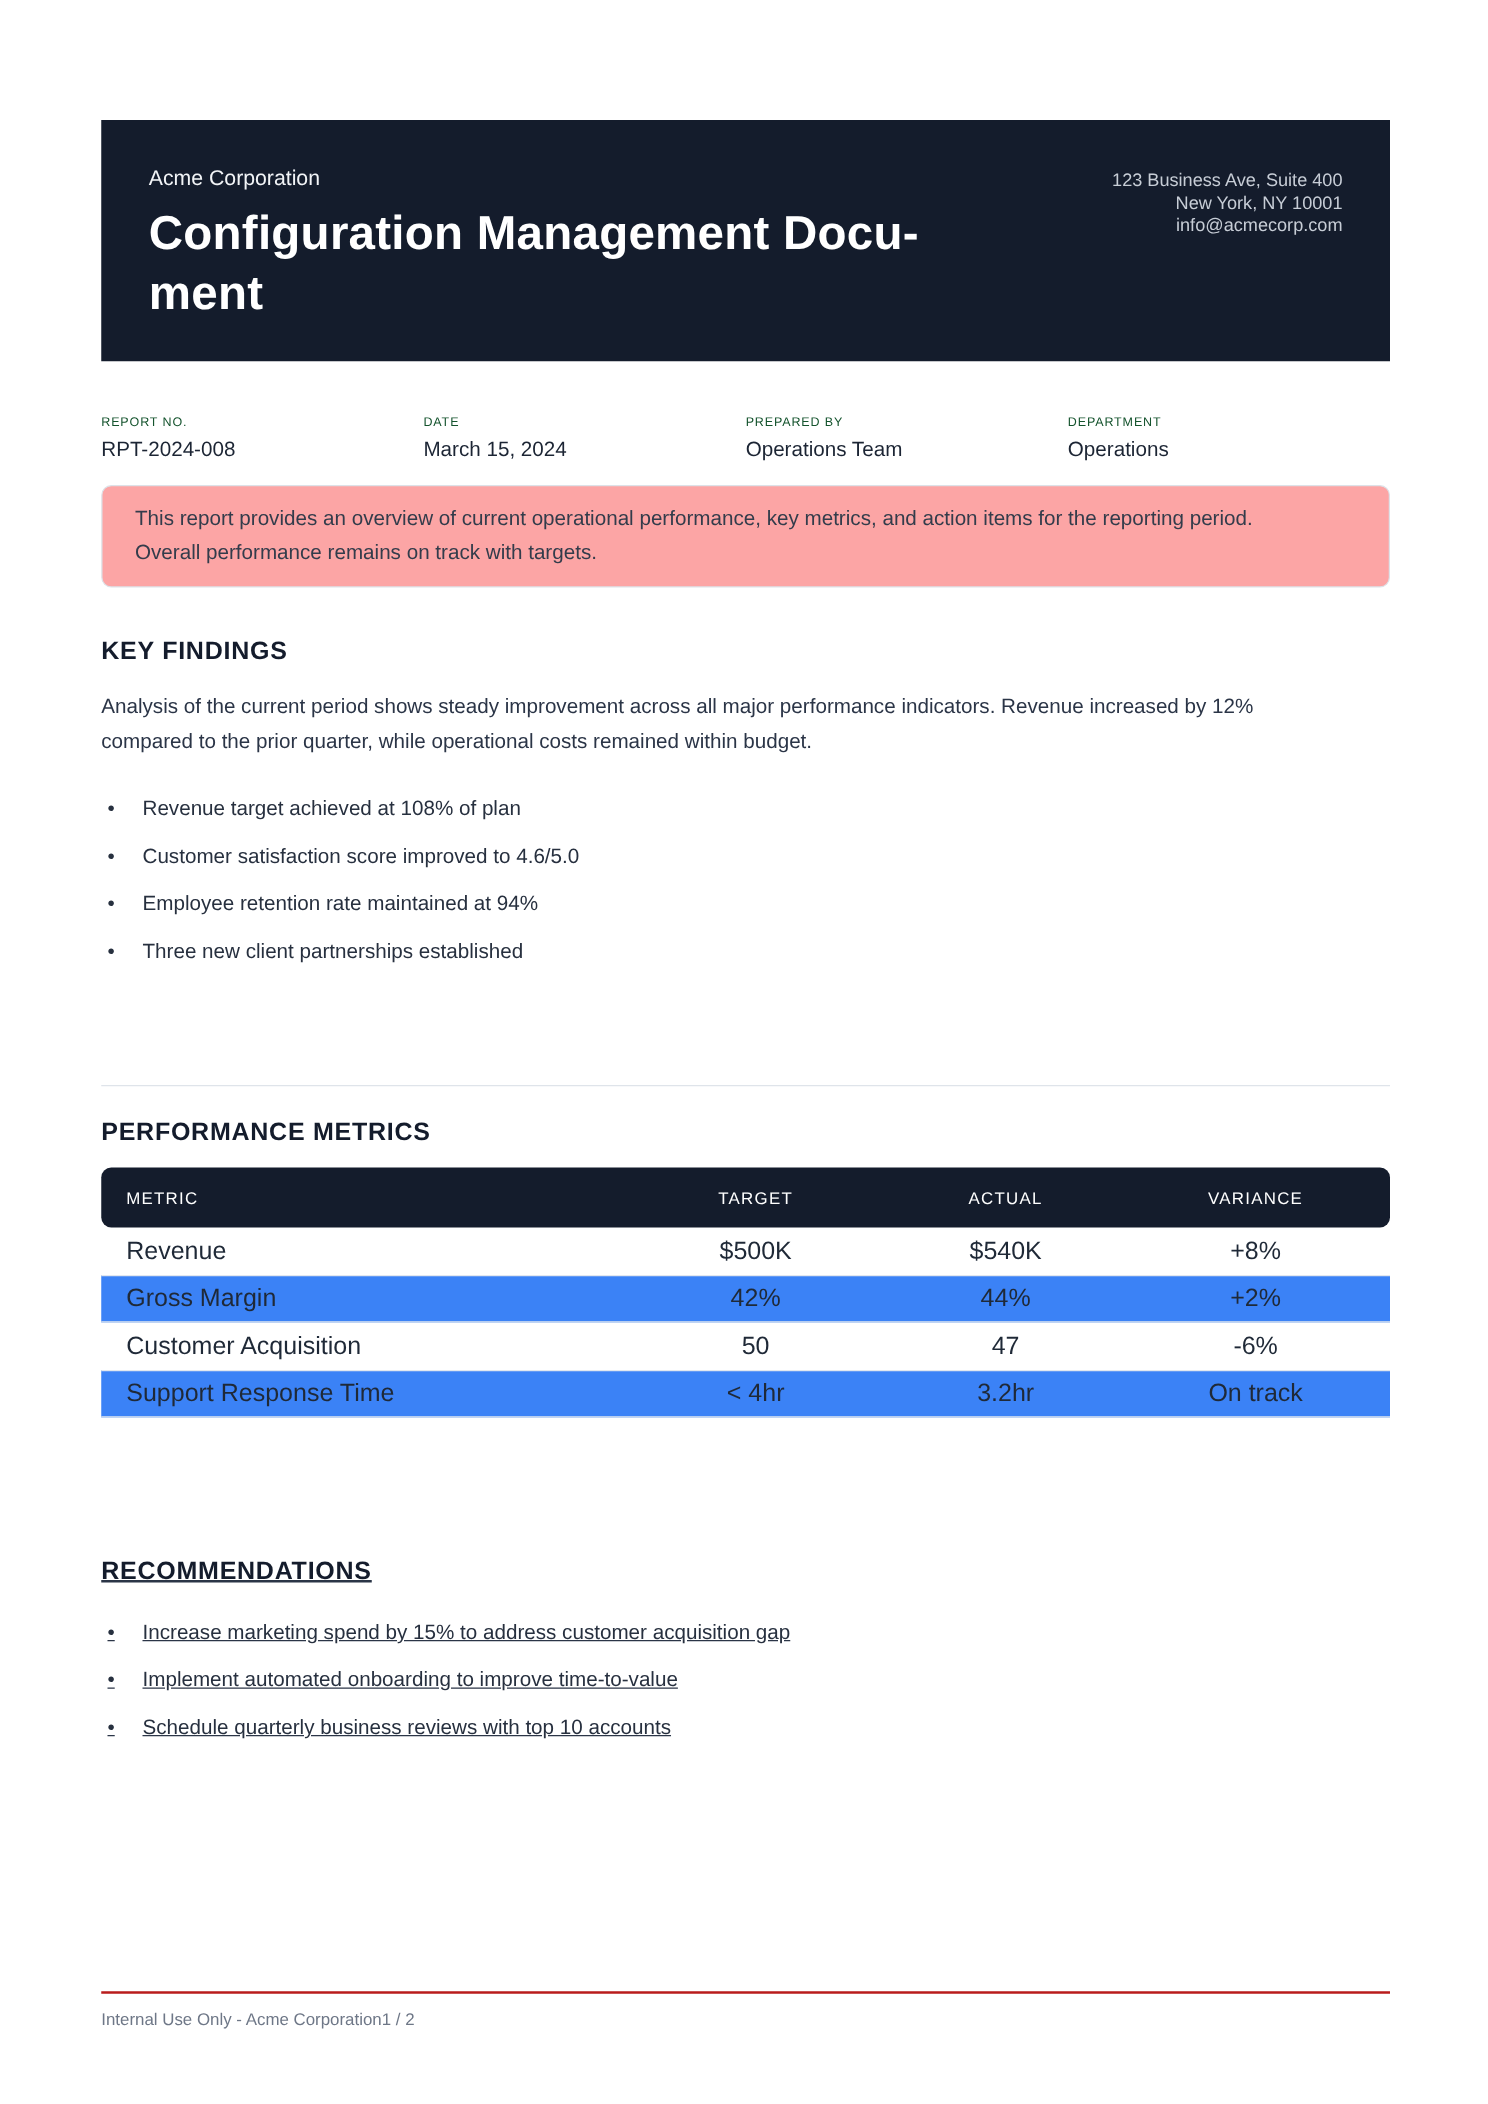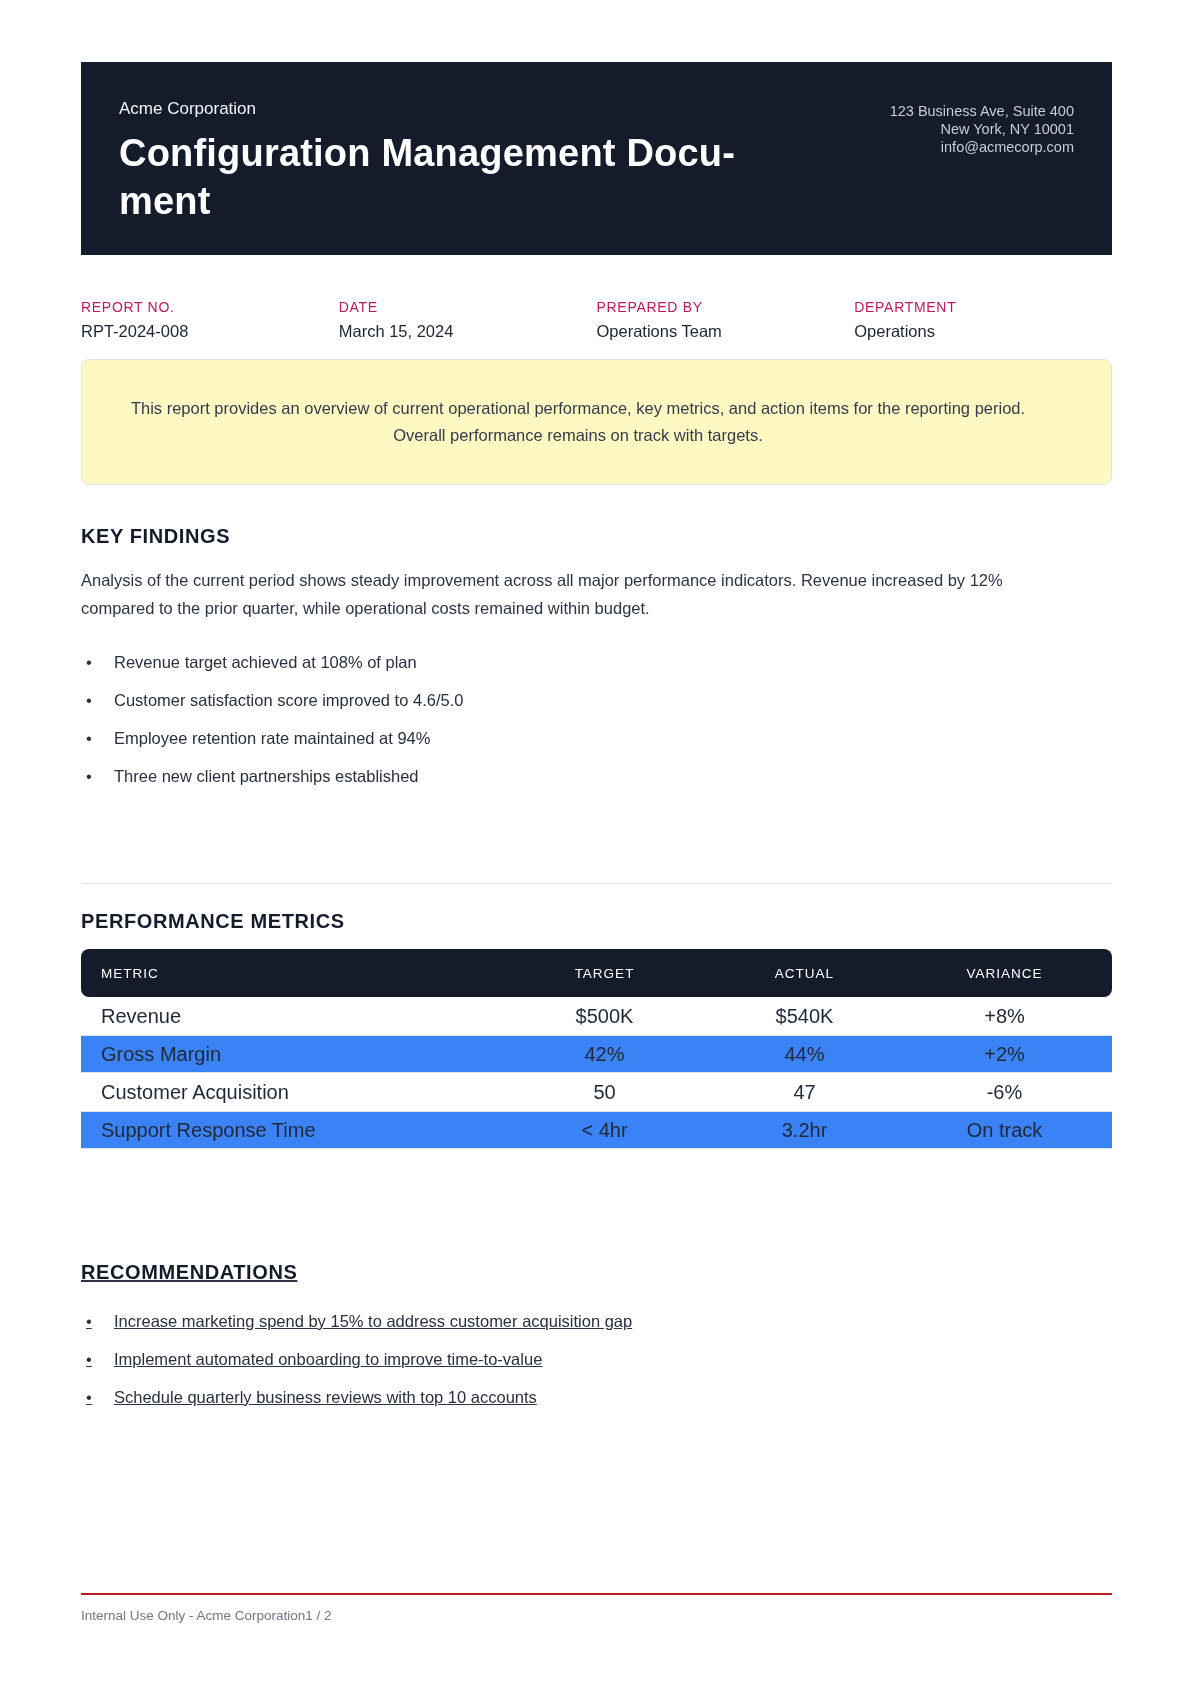--- a/index.html
+++ b/index.html
@@ -11,21 +11,21 @@
   .page {
     position: relative;
     width: 1190px;
     height: 1683px;
     background: #ffffff;
     overflow: hidden;
   }
   .content {
     position: absolute;
     left: 81px;
-    top: 62px;
+    top: 96px;
     width: 1031px;
   }
 
   
   .banner {
     background: #141c2c;
     color: #ffffff;
     padding: 36px 38px 30px 38px;
     min-height: 170px;
     position: relative;
@@ -55,39 +55,38 @@
     color: #c7cdd6;
   }
 
   
   .meta-row {
     display: flex;
     margin-top: 44px;
   }
   .meta-cell { width: 25%; }
   .meta-label {
-    font-size: 14px;
+    font-size: 10px;
     letter-spacing: 0.7px;
     text-transform: uppercase;
-    color: #be185d;
+    color: #14532d;
     margin-bottom: 7px;
   }
   .meta-value {
     font-size: 16.5px;
     color: #1c2534;
   }
 
   
   .summary-box {
     margin-top: 18px;
-    background: #fef9c3;
+    background: #fca5a5;
     border: 1px solid #dde2e8;
     border-radius: 8px;
-    padding: 35px 26px;
-    text-align: center;
+    padding: 13px 26px;
   }
   .summary-text {
     font-size: 16.5px;
     line-height: 27px;
     color: #333c4b;
     max-width: 940px;
   }
 
   
   .section-heading {

